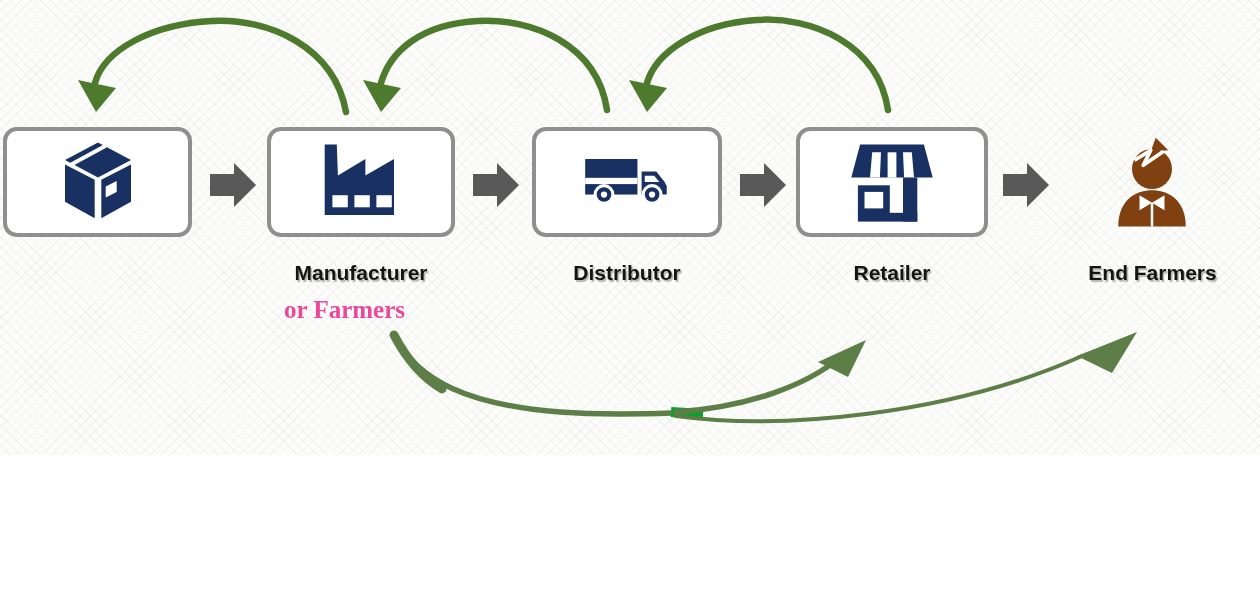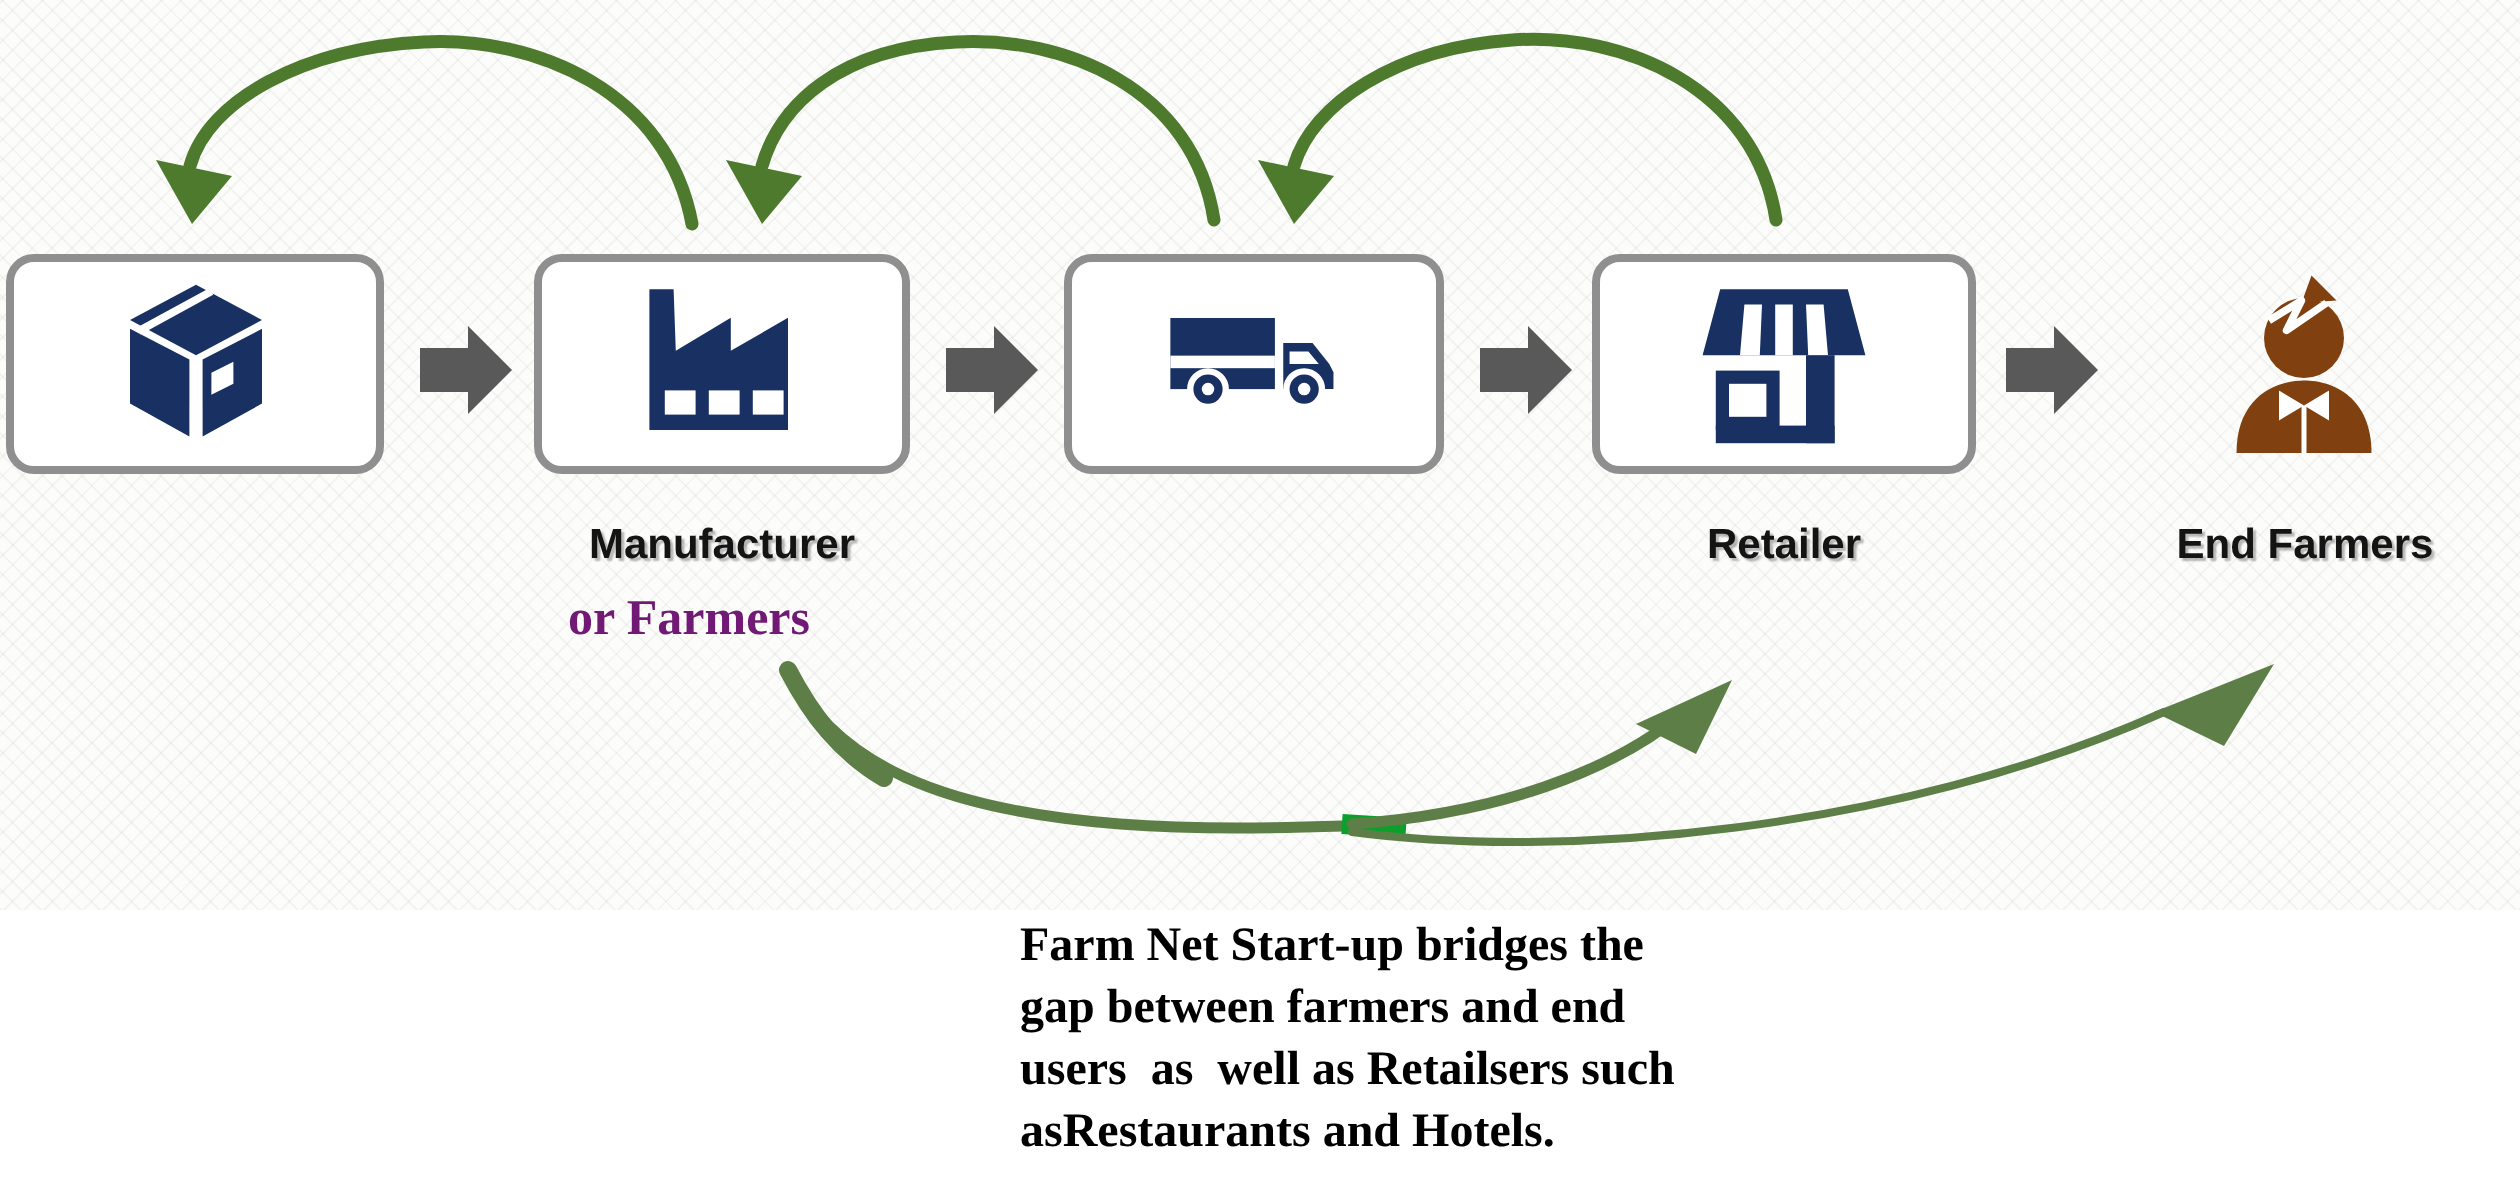--- a/index.html
+++ b/index.html
@@ -24,21 +24,21 @@
     display:flex;align-items:center;justify-content:center;
   }
   .node-label{
     position:absolute;top:261px;text-align:center;
     font-weight:bold;font-size:21px;color:#141414;
     text-shadow:1.5px 1.5px 1px rgba(0,0,0,0.28);
     letter-spacing:0px;
   }
   .sub-label{
     position:absolute;left:284px;top:296px;
-    font-family:"Liberation Serif",serif;font-weight:bold;font-size:25px;color:#701a75;
+    font-family:"Liberation Serif",serif;font-weight:bold;font-size:25px;color:#ec4899;
   }
   .annotation{
     position:absolute;left:510px;top:458px;width:430px;
     font-family:"Liberation Serif",serif;font-weight:bold;font-size:24px;
     color:#000000;line-height:31px;
   }
   .ann-line{white-space:pre;}
   .consumer-wrap{position:absolute;left:1102px;top:134px;width:100px;height:100px;}
 </style>
 </head>
@@ -110,20 +110,21 @@
         <path d="M14,-10 L28,-10 L36,0 L38,4 L38,12 L14,12 Z"></path>
       </g>
       <rect x="-40" y="-4" width="50" height="6" fill="#ffffff"></rect>
       <path d="M17,-6 L26,-6 L31,0 L17,0 Z" fill="#ffffff"></path>
       <circle cx="-22" cy="12" r="8.5" fill="#183162" stroke="#ffffff" stroke-width="3"></circle>
       <circle cx="-22" cy="12" r="3" fill="#ffffff"></circle>
       <circle cx="24" cy="12" r="8.5" fill="#183162" stroke="#ffffff" stroke-width="3"></circle>
       <circle cx="24" cy="12" r="3" fill="#ffffff"></circle>
     </svg>
   </div>
+  <div class="node-label" style="left:532px;width:190px;">Distributor</div>
 
   <div class="node-box" style="left:796px;width:184px;">
     <svg width="88" height="88" viewBox="-40 -40 80 80">
       <path fill="#183162" d="M-29,-34 L29,-34 L37,-4 L-37,-4 Z"></path>
       <g fill="#ffffff">
         <polygon points="-18,-27 -10,-27 -11,-4 -20,-4"></polygon>
         <polygon points="-4,-27 4,-27 4,-4 -4,-4"></polygon>
         <polygon points="10,-27 18,-27 20,-4 11,-4"></polygon>
       </g>
       <rect x="10" y="-4" width="13" height="40" fill="#183162"></rect>
@@ -141,19 +142,13 @@
         <path d="M-27,34 C-27,12 -12,5 0,5 C12,5 27,12 27,34 Z"></path>
       </g>
       <path d="M-14,-19 L-1,-27 L-7,-15 L9,-26" stroke="#ffffff" stroke-width="3" fill="none" stroke-linejoin="round"></path>
       <polygon points="-10,9 0,15 -10,21" fill="#ffffff"></polygon>
       <polygon points="10,9 0,15 10,21" fill="#ffffff"></polygon>
       <line x1="0" y1="15" x2="0" y2="34" stroke="#ffffff" stroke-width="2"></line>
     </svg>
   </div>
   <div class="node-label" style="left:1050px;width:205px;">End Farmers</div>
 
-  <div class="annotation">
-    <div class="ann-line">Farm Net Start-up bridges the</div>
-    <div class="ann-line">gap between farmers and end</div>
-    <div class="ann-line">users  as  well as Retailsers such</div>
-    <div class="ann-line">asRestaurants and Hotels.</div>
-  </div>
 </div>
 
 </body></html>

